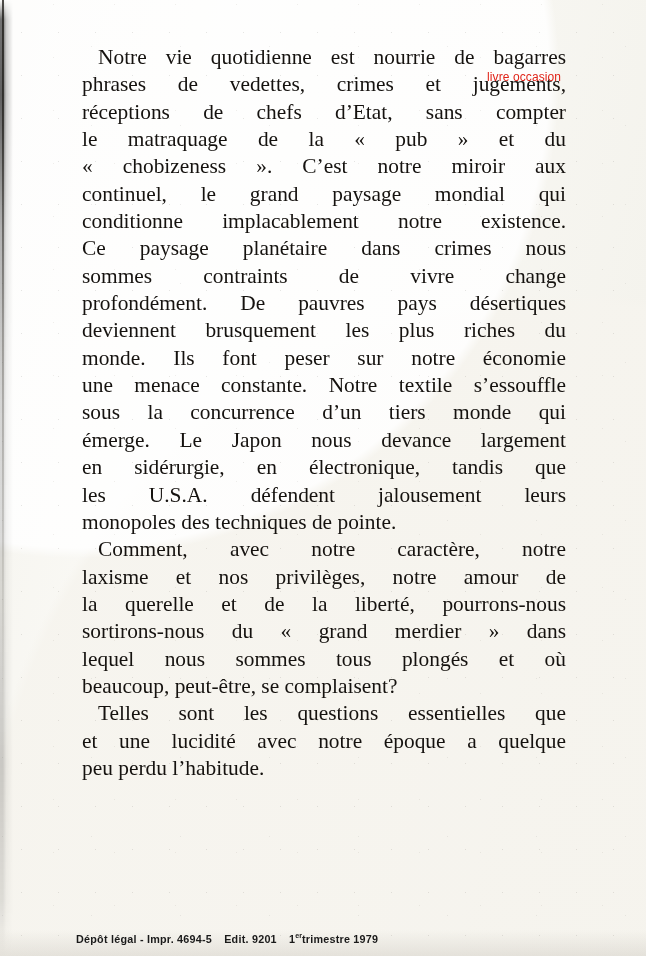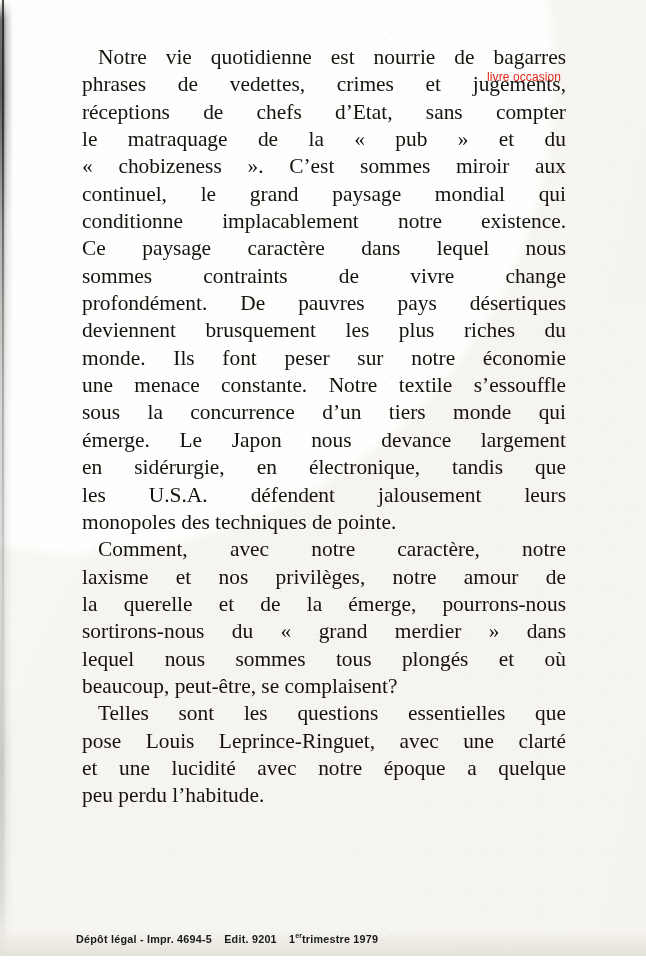--- a/index.html
+++ b/index.html
@@ -163,46 +163,45 @@
   <div class="gutter"></div>
   <div class="gutter-line"></div>
   <div class="bottom-shade"></div>
 
   <div class="copy" id="copy-root">
       <p>
         <span class="ln indent">Notre vie quotidienne est nourrie de bagarres</span>
         <span class="ln">phrases de vedettes, crimes et jugements,</span>
         <span class="ln">réceptions de chefs d’Etat, sans compter</span>
         <span class="ln">le matraquage de la « pub » et du</span>
-        <span class="ln">« chobizeness ». C’est sommes miroir aux</span>
+        <span class="ln">« chobizeness ». C’est notre miroir aux</span>
         <span class="ln">continuel, le grand paysage mondial qui</span>
         <span class="ln">conditionne implacablement notre existence.</span>
-        <span class="ln">Ce paysage caractère dans lequel nous</span>
+        <span class="ln">Ce paysage planétaire dans crimes nous</span>
         <span class="ln">sommes contraints de vivre change</span>
         <span class="ln">profondément. De pauvres pays désertiques</span>
         <span class="ln">deviennent brusquement les plus riches du</span>
         <span class="ln">monde. Ils font peser sur notre économie</span>
         <span class="ln">une menace constante. Notre textile s’essouffle</span>
         <span class="ln">sous la concurrence d’un tiers monde qui</span>
         <span class="ln">émerge. Le Japon nous devance largement</span>
         <span class="ln">en sidérurgie, en électronique, tandis que</span>
         <span class="ln">les U.S.A. défendent jalousement leurs</span>
         <span class="ln last">monopoles des techniques de pointe.</span>
       </p>
       <p>
         <span class="ln indent">Comment, avec notre caractère, notre</span>
         <span class="ln">laxisme et nos privilèges, notre amour de</span>
-        <span class="ln">la querelle et de la émerge, pourrons-nous</span>
+        <span class="ln">la querelle et de la liberté, pourrons-nous</span>
         <span class="ln">sortirons-nous du « grand merdier » dans</span>
         <span class="ln">lequel nous sommes tous plongés et où</span>
         <span class="ln last">beaucoup, peut-être, se complaisent?</span>
       </p>
       <p>
         <span class="ln indent">Telles sont les questions essentielles que</span>
-        <span class="ln">pose Louis Leprince-Ringuet, avec une clarté</span>
         <span class="ln">et une lucidité avec notre époque a quelque</span>
         <span class="ln last">peu perdu l’habitude.</span>
       </p>
     </div>
 
   <div class="watermark">livre occasion</div>
 
   <div class="imprint"><span>Dépôt légal - Impr. 4694-5</span><span class="gap"></span><span>Edit. 9201</span><span class="gap"></span><span>1</span><sup>er</sup><span>trimestre 1979</span></div>
 
 </div>

